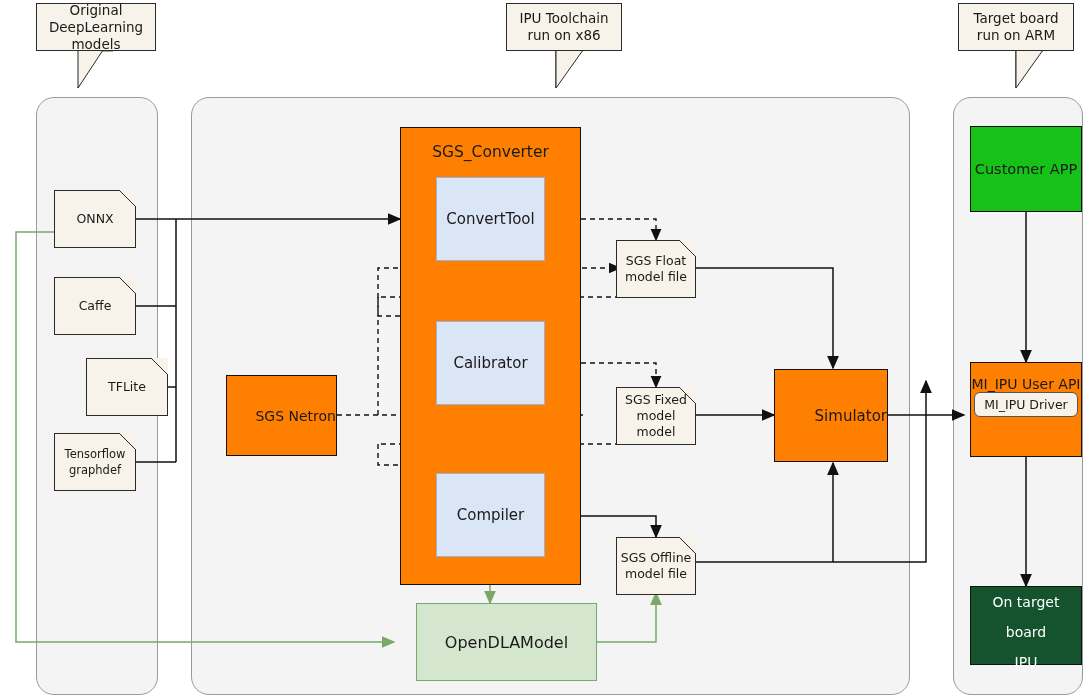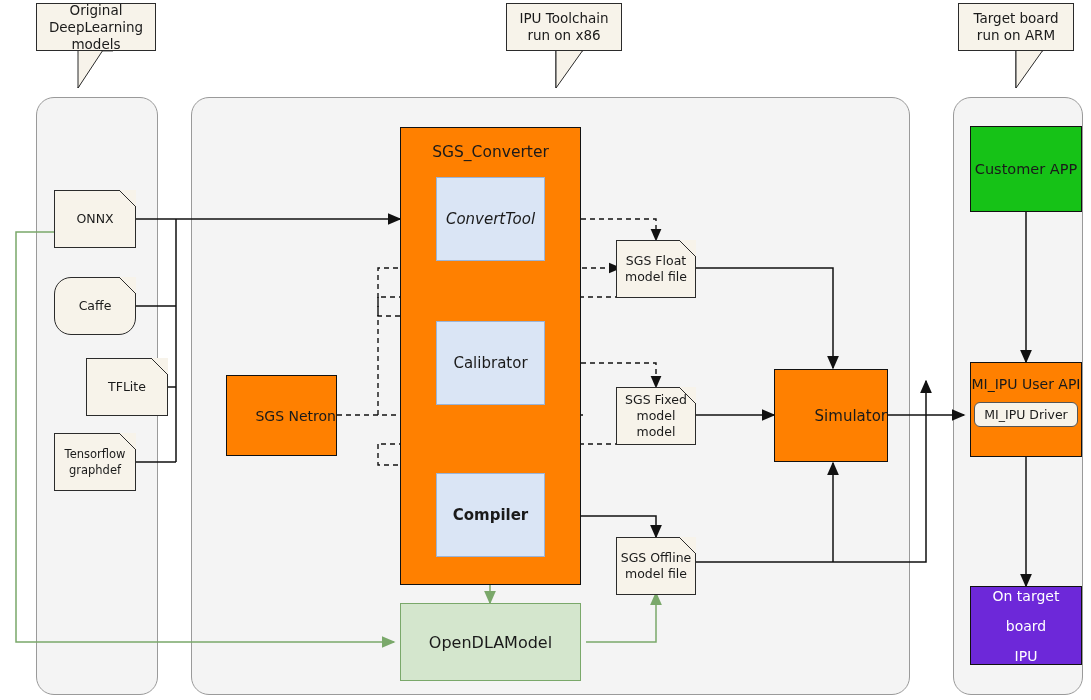--- a/index.html
+++ b/index.html
@@ -9,30 +9,30 @@
   svg.layer{position:absolute;left:0;top:0;width:1091px;height:700px;overflow:visible;}
   #edges{z-index:1;}
   .node{position:absolute;box-sizing:border-box;display:flex;align-items:center;
         justify-content:center;text-align:center;z-index:2;}
   .lane{background:#f4f4f4;border:1px solid #9a9a9a;border-radius:18px;z-index:0;}
   .callout{background:#f7f3ea;border:1px solid #2b2b2b;font-size:13.5px;line-height:17px;z-index:3;}
   .doc{background:#f7f3ea;border:1px solid #2b2b2b;font-size:12.5px;line-height:16px;z-index:2;}
   .doc .fold{position:absolute;right:-1px;top:-1px;width:17px;height:17px;}
   .orange{background:#ff8000;border:1.6px solid #111;font-size:14px;justify-content:flex-end;}
   .blueBox{background:#dae5f5;border:1.4px solid #9ab4d8;font-size:15px;}
-  .greenBox{background:#d4e6cd;border:1.4px solid #7aa86a;font-size:16px;}
+  .greenBox{background:#d4e6cd;border:1.4px solid #7aa86a;font-size:16px;margin-left:16px;}
   .brightGreen{background:#16c217;border:1.6px solid #111;font-size:14.5px;}
-  .blueFill{background:#6d28d9;border:1.6px solid #111;color:#ffffff;font-size:14px;
-            flex-direction:column;line-height:30px;}
+  .blueFill{background:#14532d;border:1.6px solid #111;color:#ffffff;font-size:14px;
+            flex-direction:column;line-height:30px;justify-content:space-between;}
   .converter{background:#ff8000;border:1.6px solid #111;z-index:1;
              align-items:flex-start;justify-content:center;}
   .converter .ttl{margin-top:15px;font-size:15.5px;}
   .driver{background:#f7f3ea;border:1.4px solid #555;border-radius:6px;
           font-size:12.5px;padding:4px 9px;}
-  .apiwrap{flex-direction:column;justify-content:flex-start;padding-top:13px;gap:10px;}
+  .apiwrap{flex-direction:column;justify-content:flex-start;padding-top:13px;}
 </style>
 </head>
 <body>
 
 <div id="stage">
 
   <div class="node lane" style="left:28px;top:97px;width:122px;height:598px;"></div>
   <div class="node lane" style="left:183px;top:97px;width:719px;height:598px;"></div>
   <div class="node lane" style="left:945px;top:97px;width:130px;height:598px;"></div>
 
@@ -106,21 +106,21 @@
 run on ARM</span>
   </div>
 
   <div class="node doc" style="left:46px;top:190px;width:82px;height:58px;position:absolute;">
     <svg class="fold" viewBox="0 0 17 17">
       <path d="M0,0 L17,17 L17,0 z" fill="#f7f3ea" stroke="none"></path>
       <path d="M0,0 L17,17" stroke="#2b2b2b" stroke-width="1" fill="none"></path>
     </svg>
     <span style="white-space:pre-line">ONNX</span>
   </div>
-  <div class="node doc" style="left:46px;top:277px;width:82px;height:58px;border-radius:17px;">
+  <div class="node doc" style="left:46px;top:277px;width:82px;height:58px;">
     <svg class="fold" viewBox="0 0 17 17">
       <path d="M0,0 L17,17 L17,0 z" fill="#f7f3ea"></path>
         <path d="M0,0 L17,17" stroke="#2b2b2b" fill="none"></path>
     </svg>
     <span style="white-space:pre-line">Caffe</span>
   </div>
   <div class="node doc" style="left:46px;top:358px;width:82px;height:58px;margin-left:32px;">
     <svg class="fold" viewBox="0 0 17 17">
       <path d="M0,0 L17,17 L17,0 z" fill="#f7f3ea"></path>
         <path d="M0,0 L17,17" stroke="#2b2b2b" fill="none"></path>
@@ -137,27 +137,27 @@
   </div>
 
   <div class="node orange" style="left:218px;top:375px;width:111px;height:81px;">
     <span>SGS Netron</span>
   </div>
 
   <div class="node converter" style="left:392px;top:127px;width:181px;height:458px;">
     <span class="ttl">SGS_Converter</span>
   </div>
 
-  <div class="node blueBox" style="left:428px;top:177px;width:109px;height:84px;font-style:italic;">
+  <div class="node blueBox" style="left:428px;top:177px;width:109px;height:84px;">
     <span>ConvertTool</span>
   </div>
   <div class="node blueBox" style="left:428px;top:321px;width:109px;height:84px;">
     <span>Calibrator</span>
   </div>
-  <div class="node blueBox" style="left:428px;top:473px;width:109px;height:84px;font-weight:bold;">
+  <div class="node blueBox" style="left:428px;top:473px;width:109px;height:84px;">
     <span>Compiler</span>
   </div>
 
   <div class="node doc" style="left:608px;top:240px;width:80px;height:58px;">
     <svg class="fold" viewBox="0 0 17 17">
       <path d="M0,0 L17,17 L17,0 z" fill="#f7f3ea"></path>
         <path d="M0,0 L17,17" stroke="#2b2b2b" fill="none"></path>
     </svg>
     <span style="white-space:pre-line">SGS Float
 model file</span>

